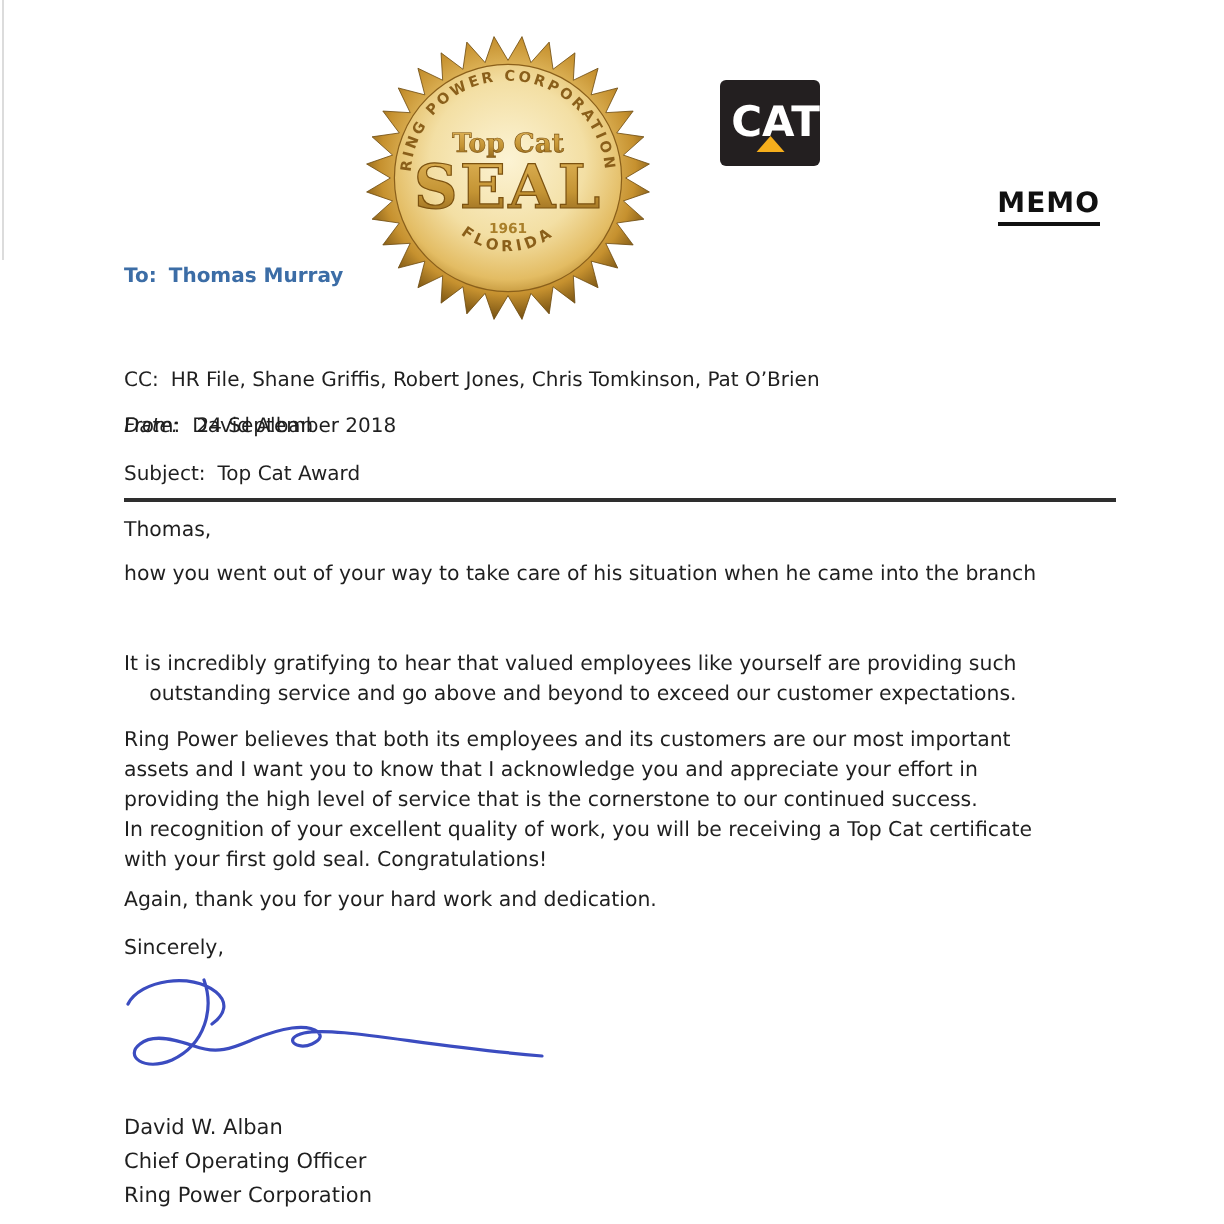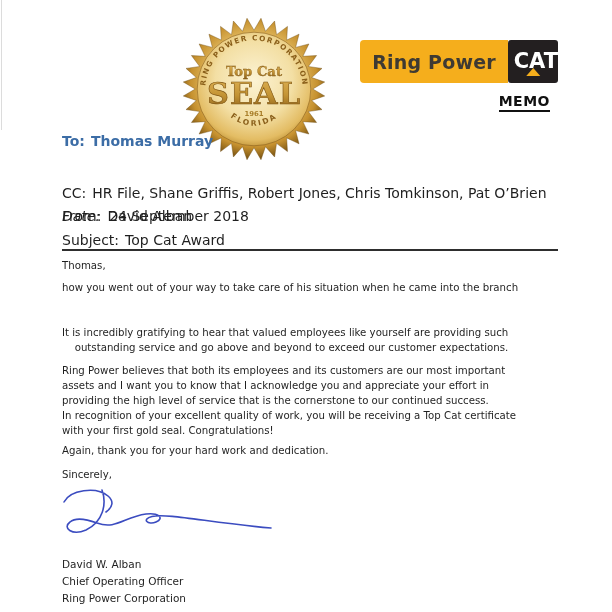--- a/index.html
+++ b/index.html
@@ -30,21 +30,21 @@
     position:absolute;left:50%;bottom:7px;transform:translateX(-48%);
     width:0;height:0;border-left:7px solid transparent;border-right:7px solid transparent;
     border-bottom:8px solid #f5ae1c;
   }
   .memo-wrap{left:360px;top:91px;width:198px;text-align:right;padding-right:8px;box-sizing:border-box;}
   .memo-text{
     display:inline-block;font-size:14px;font-weight:bold;color:#111;
     letter-spacing:.5px;border-bottom:2.5px solid #111;padding-bottom:1px;
   }
   
-  .row{left:62px;font-size:14px;white-space:nowrap;}
+  .row{left:62px;font-size:10px;white-space:nowrap;}
   .row .label{margin-right:6px;}
   .to-row{top:133px;color:#3c6da6;font-weight:bold;}
   .from-row{top:160px;margin-top:48px;}
   .cc-row{top:185px;}
   .date-row{top:208px;}
   .date-row .label{margin-right:9px;font-style:italic;}
   .subject-row{top:232px;}
   .subject-rule{left:62px;top:249px;width:496px;border-top:2px solid #2e2e2e;height:0;}
   .para{left:62px;font-size:10.2px;line-height:15px;}
   .para span{display:block;white-space:nowrap;}
@@ -96,23 +96,20 @@
     <text y="-13" text-anchor="middle" font-size="13" font-weight="bold" font-family="DejaVu Serif, Liberation Serif, serif" fill="url(#goldText)" stroke="#7c5210" stroke-width="0.3">Top Cat</text>
     <text y="15" text-anchor="middle" font-size="30" font-weight="bold" letter-spacing="1" font-family="DejaVu Serif, Liberation Serif, serif" fill="url(#goldText)" stroke="#7c5210" stroke-width="0.6">SEAL</text>
     <text y="27" text-anchor="middle" font-size="6.8" font-weight="bold" fill="#a97f2a" font-family="DejaVu Sans, Liberation Sans, sans-serif">1961</text>
     <text font-size="7.5" font-weight="bold" fill="#8a5f1a" letter-spacing="2" font-family="DejaVu Sans, Liberation Sans, sans-serif">
       <textPath href="#bottomArc" startOffset="50%" text-anchor="middle">FLORIDA</textPath>
     </text>
   </g>
 </svg>
 
 <div class="abs logo-bar">
-  <div class="logo-yellow">
-    <span class="logo-brand">Ring Power</span>
-  </div>
   <div class="logo-cat">
     <span class="logo-cat-text">CAT</span>
     <span class="cat-triangle"></span>
   </div>
 </div>
 
 <div class="abs memo-wrap">
   <span class="memo-text">MEMO</span>
 </div>
 

